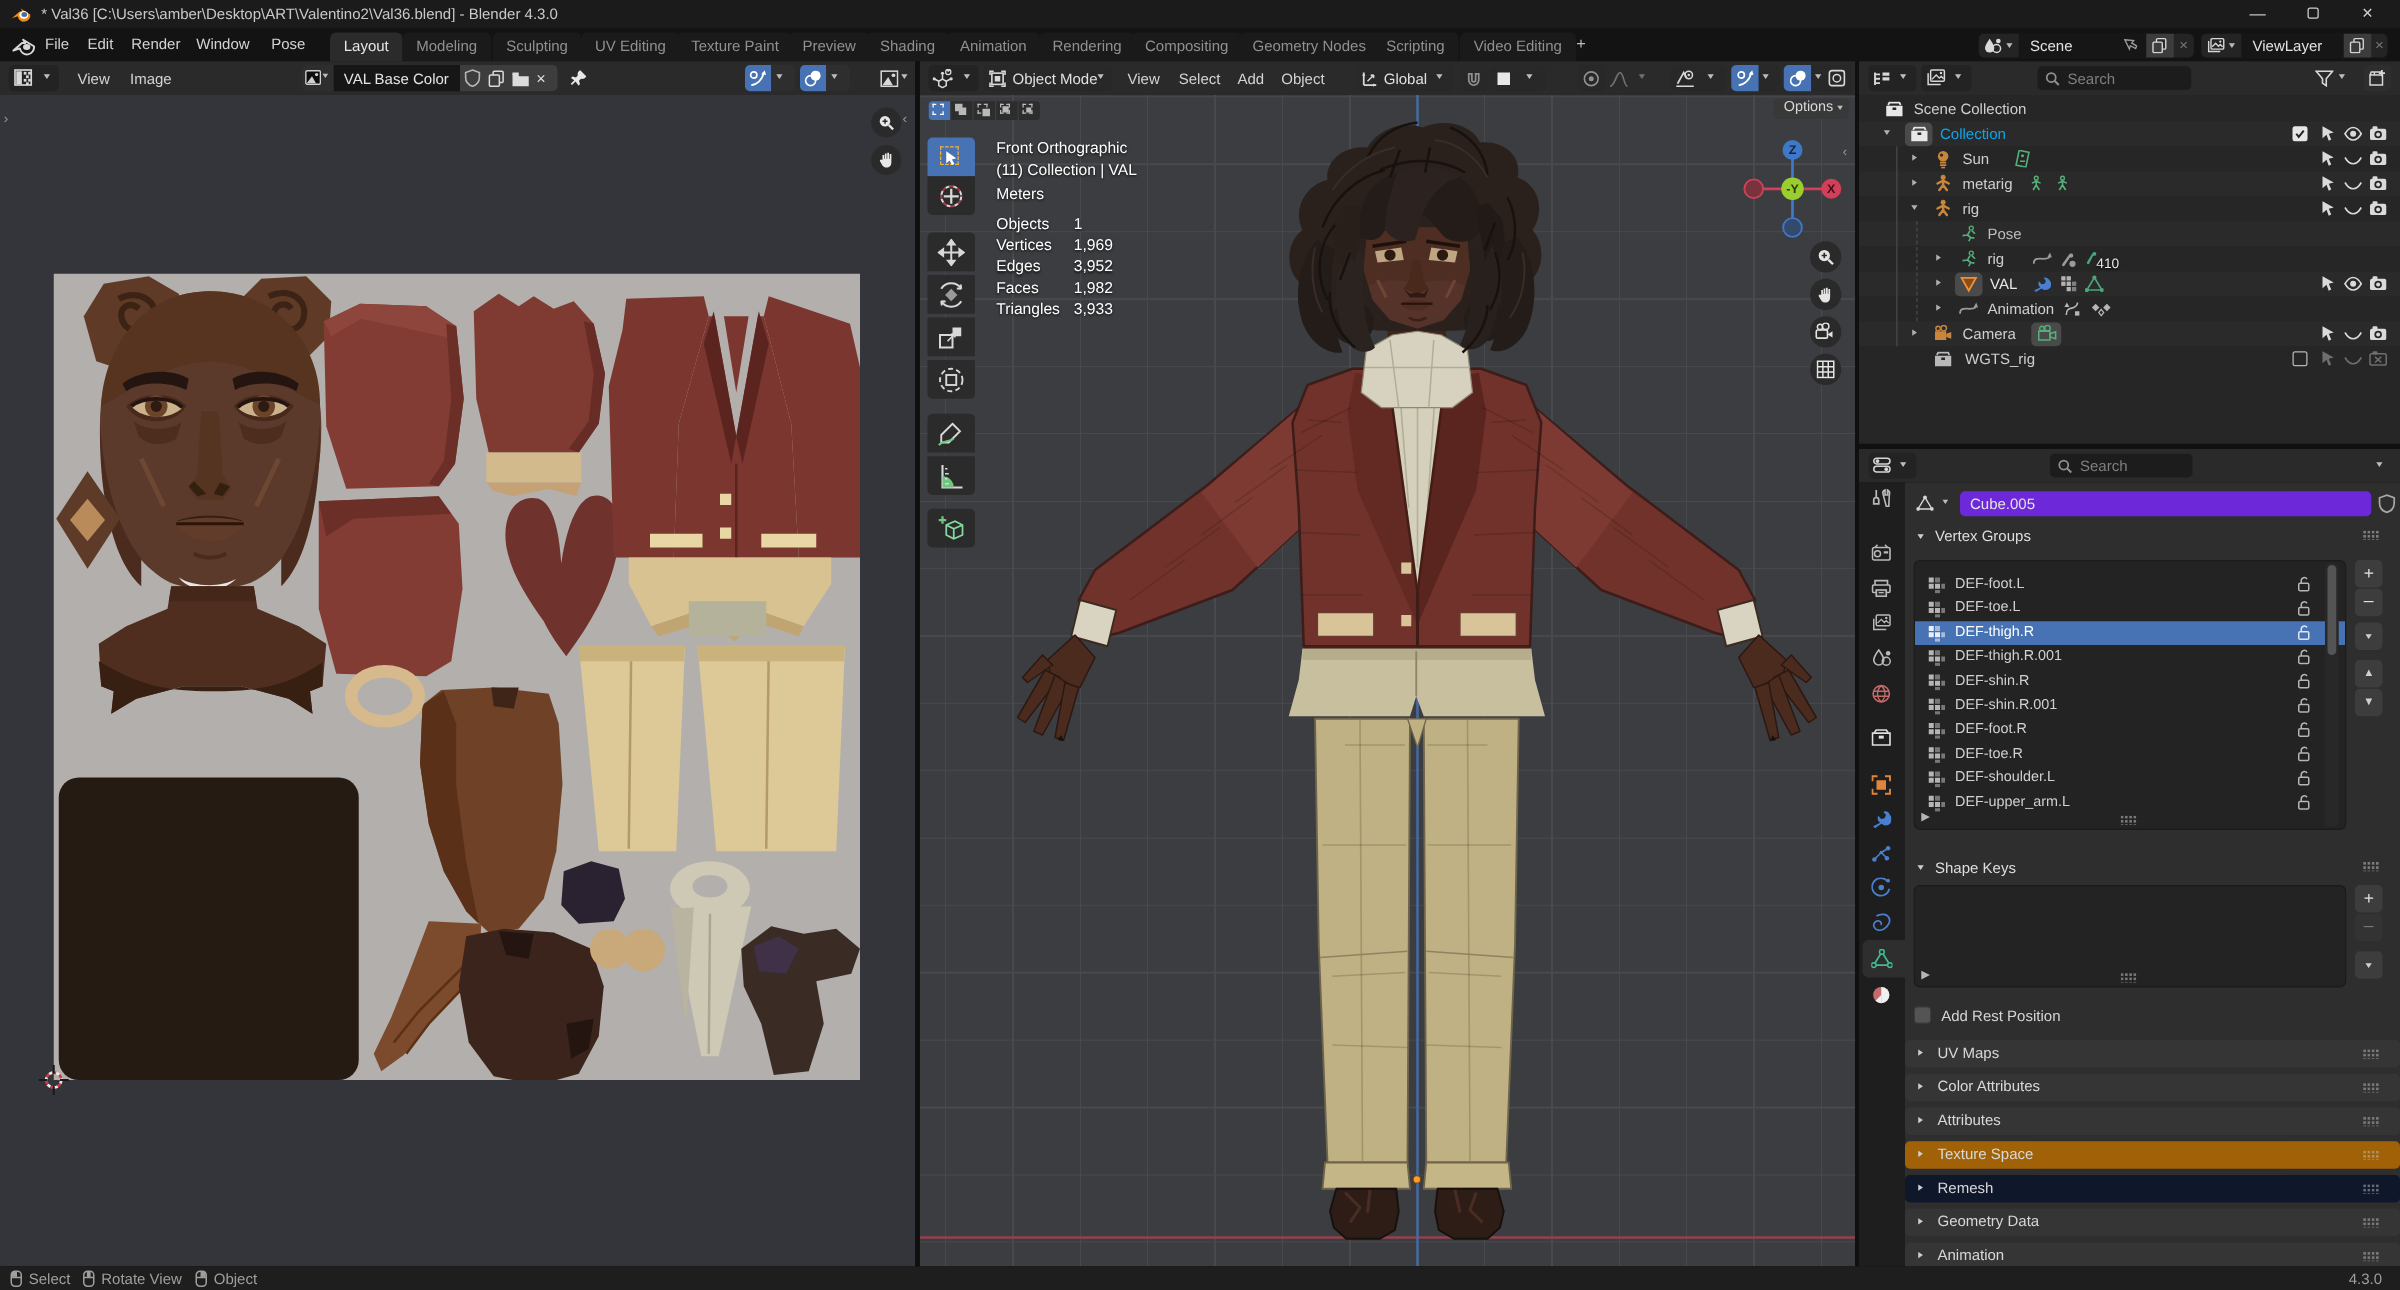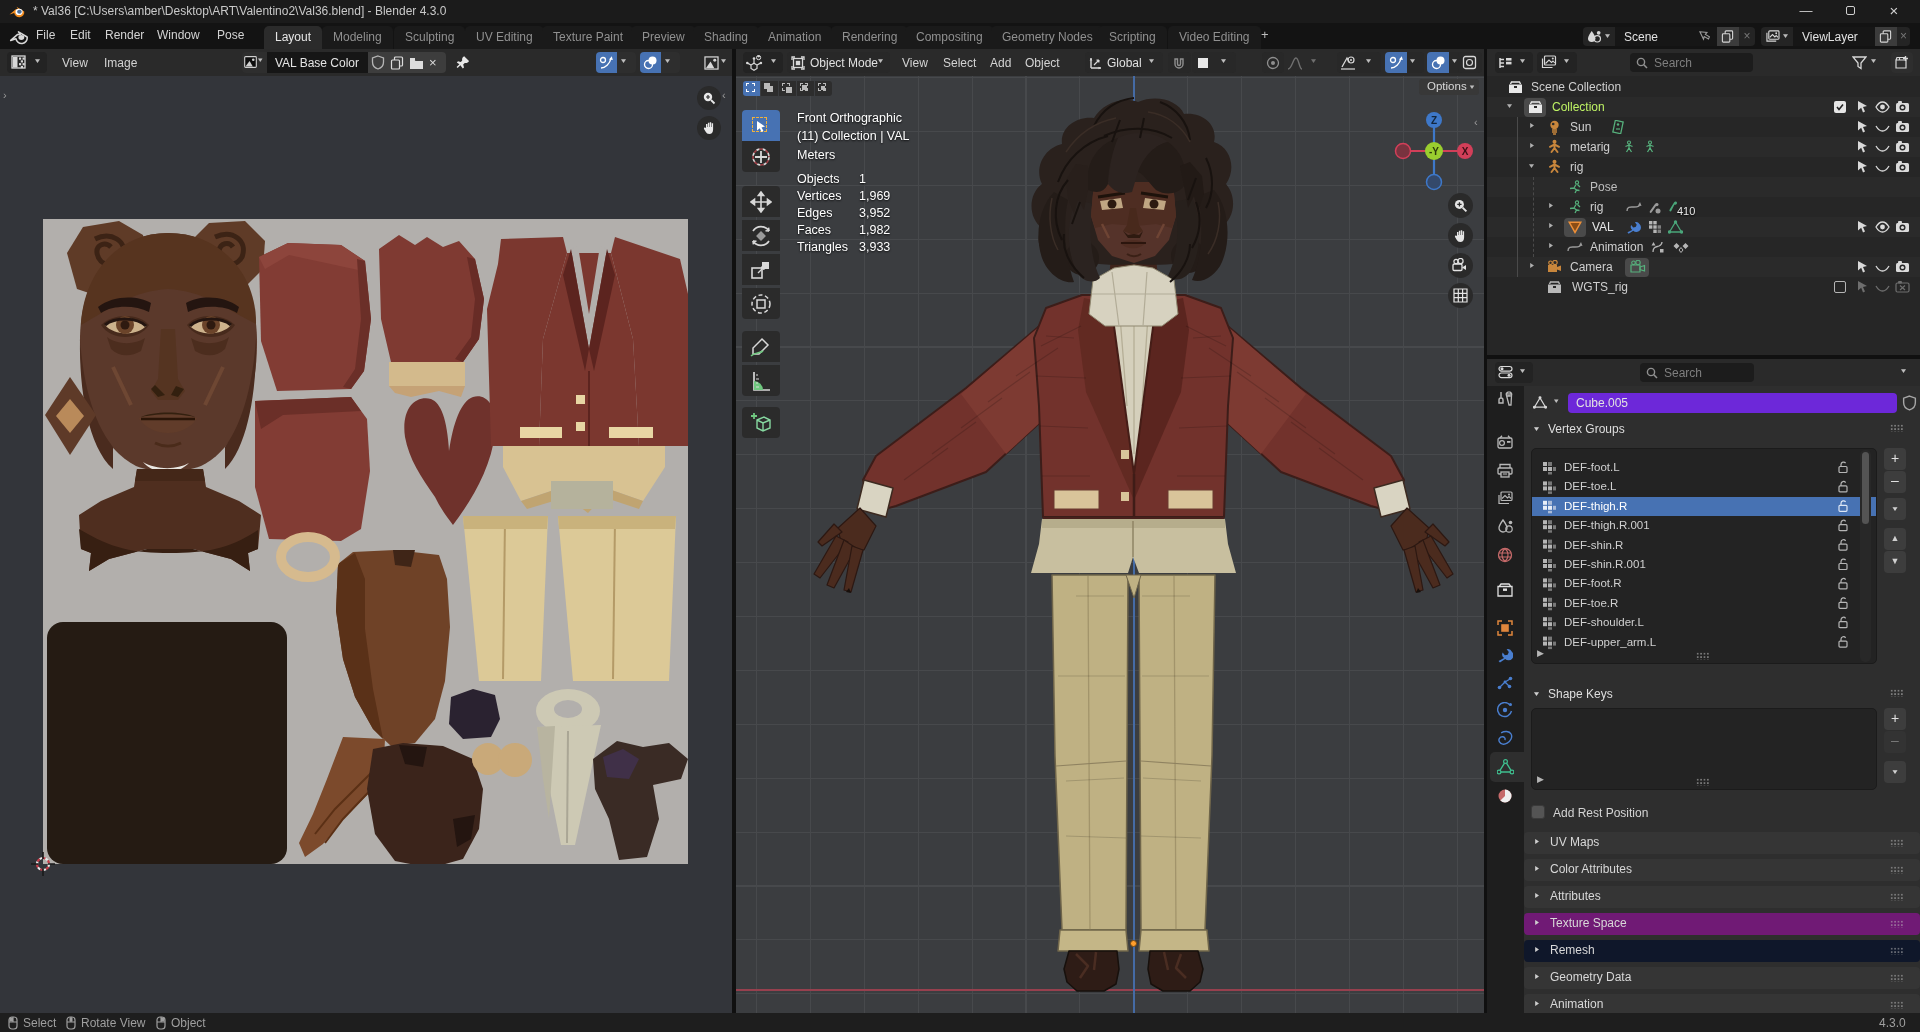--- a/index.html
+++ b/index.html
@@ -770,21 +770,21 @@
       </svg>
     <span class="abs" style="left:44px;top:4px;color:#cfcfcf;">Scene Collection</span>
 
     <span class="chev abs" style="left:20px;top:24px;font-size:10px;color:#b0b0b0;">▾</span>
     <div class="abs" style="left:37px;top:22px;width:22px;height:19px;background:#4a4a4a;border-radius:4px;"></div>
     <svg width="15" height="13" viewBox="0 0 15 13" style="position:absolute;left:41px;top:25px">
         <path d="M1 3.5 L14 3.5 L14 12 L1 12 Z" fill="#e8e8e8"></path>
         <path d="M2.5 3 L3.5 1 L11.5 1 L12.5 3" fill="none" stroke="#e8e8e8" stroke-width="1.4"></path>
         <rect x="6" y="5" width="3" height="2" fill="#262626"></rect>
       </svg>
-    <span class="abs" style="left:65px;top:24px;color:#bef264;">Collection</span>
+    <span class="abs" style="left:65px;top:24px;color:#0ea5e9;">Collection</span>
     <div class="abs" style="left:347px;top:25px;width:12px;height:12px;background:#e6e6e6;border-radius:2px;">
         <svg width="10" height="10" viewBox="0 0 10 10" style="position:absolute;left:1px;top:1px">
           <path d="M2 5 L4 7.5 L8 2.5" fill="none" stroke="#222" stroke-width="1.6"></path>
         </svg>
       </div>
     <svg width="13" height="13" viewBox="0 0 13 13" style="position:absolute;left:369px;top:24px">
         <path d="M2 1 L11 6 L7 7 L9 11.5 L7 12.5 L5.2 7.8 L2 10.5 Z" fill="#dadada"></path>
       </svg>
     <svg width="15" height="12" viewBox="0 0 15 12" style="position:absolute;left:388px;top:25px">
         <path d="M1 6 C3 2.5 6 1 7.5 1 C9 1 12 2.5 14 6 C12 9.5 9 11 7.5 11 C6 11 3 9.5 1 6 Z" fill="none" stroke="#dadada" stroke-width="1.3"></path>
@@ -1288,21 +1288,21 @@
     <div class="abs" style="left:0px;top:446px;width:396px;height:22px;background:#353535;border-radius:4px;">
         <span class="chev abs" style="left:10px;top:4px;font-size:10px;color:#cfcfcf;transform:rotate(-90deg) scale(1,0.75);">▾</span>
         <span class="abs" style="left:26px;top:3px;color:#d8d8d8;">UV Maps</span>
         <div class="abs" style="left:366px;top:7px;width:14px;height:8px;opacity:0.5;background-image:radial-gradient(#bbb 1px, transparent 1px);background-size:3.4px 3.4px;"></div>
       </div>
     <div class="abs" style="left:0px;top:500px;width:396px;height:22px;background:#353535;border-radius:4px;">
         <span class="chev abs" style="left:10px;top:4px;font-size:10px;color:#cfcfcf;transform:rotate(-90deg) scale(1,0.75);">▾</span>
         <span class="abs" style="left:26px;top:3px;color:#d8d8d8;">Attributes</span>
         <div class="abs" style="left:366px;top:7px;width:14px;height:8px;opacity:0.5;background-image:radial-gradient(#bbb 1px, transparent 1px);background-size:3.4px 3.4px;"></div>
       </div>
-    <div class="abs" style="left:0px;top:527px;width:396px;height:22px;background:#701a75;border-radius:4px;">
+    <div class="abs" style="left:0px;top:527px;width:396px;height:22px;background:#a16207;border-radius:4px;">
         <span class="chev abs" style="left:10px;top:4px;font-size:10px;color:#cfcfcf;transform:rotate(-90deg) scale(1,0.75);">▾</span>
         <span class="abs" style="left:26px;top:3px;color:#d8d8d8;">Texture Space</span>
         <div class="abs" style="left:366px;top:7px;width:14px;height:8px;opacity:0.5;background-image:radial-gradient(#bbb 1px, transparent 1px);background-size:3.4px 3.4px;"></div>
       </div>
     <div class="abs" style="left:0px;top:554px;width:396px;height:22px;background:#0f172a;border-radius:4px;">
         <span class="chev abs" style="left:10px;top:4px;font-size:10px;color:#cfcfcf;transform:rotate(-90deg) scale(1,0.75);">▾</span>
         <span class="abs" style="left:26px;top:3px;color:#d8d8d8;">Remesh</span>
         <div class="abs" style="left:366px;top:7px;width:14px;height:8px;opacity:0.5;background-image:radial-gradient(#bbb 1px, transparent 1px);background-size:3.4px 3.4px;"></div>
       </div>
     <div class="abs" style="left:0px;top:581px;width:396px;height:22px;background:#353535;border-radius:4px;">

